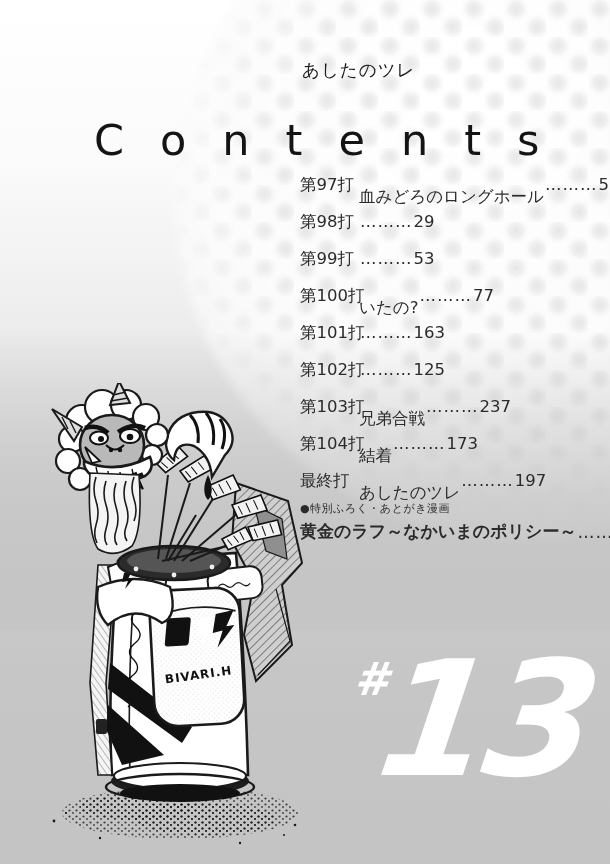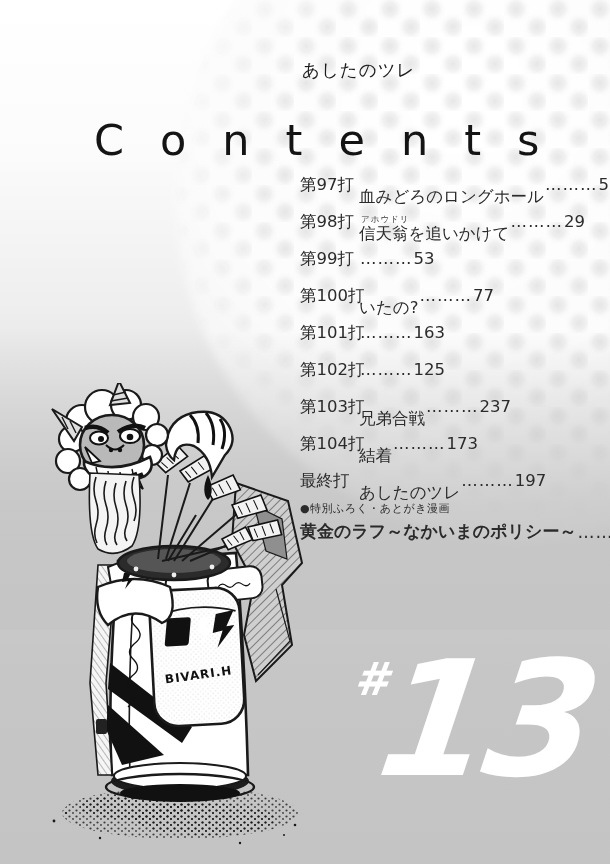--- a/index.html
+++ b/index.html
@@ -258,24 +258,20 @@
 
   <div class="toc">
     <div class="toc-row">
       <span class="chapter">第97打</span>
       <span class="title-wrap"><span>血みどろのロングホール</span></span>
       <span class="dots">………</span>
       <span>5</span>
     </div>
     <div class="toc-row">
       <span class="chapter">第98打</span>
-      <span class="title-wrap">
-        <span class="furigana">アホウドリ</span>
-        <span>信天翁</span><span>を追いかけて</span>
-      </span>
       <span class="dots">………</span>
       <span>29</span>
     </div>
     <div class="toc-row">
       <span class="chapter">第99打</span>
       <span class="dots">………</span>
       <span>53</span>
     </div>
     <div class="toc-row">
       <span class="chapter">第100打</span>

